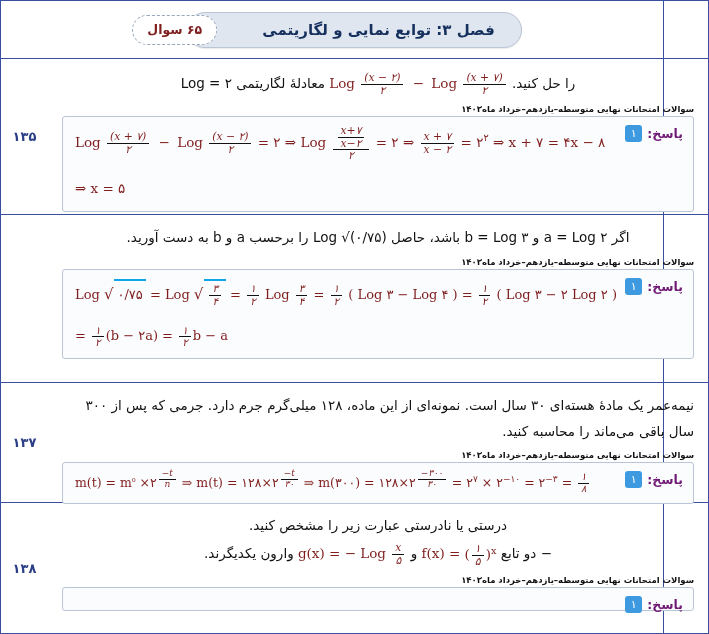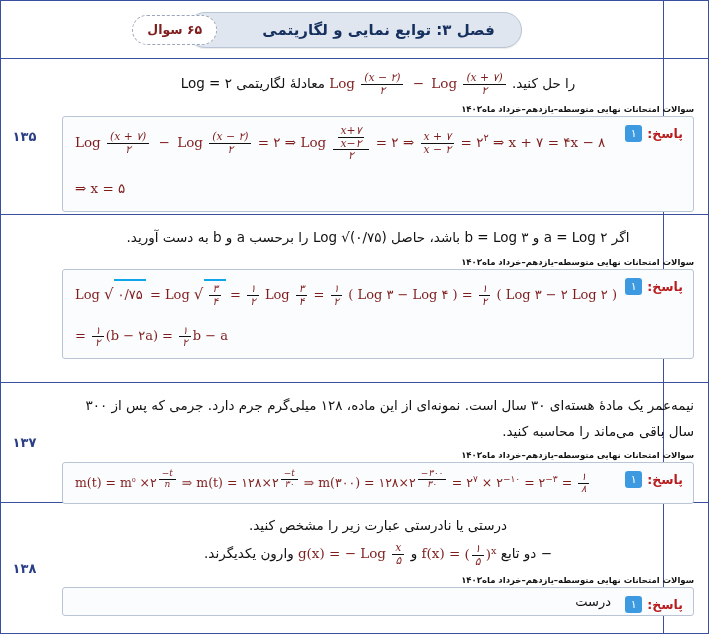--- a/index.html
+++ b/index.html
@@ -97,21 +97,21 @@
     padding:8px 82px 8px 12px;
     min-height:30px;
     box-sizing:border-box;
   }
   .answer-tag{
     position:absolute;
     right:10px;top:8px;
     display:flex;align-items:center;gap:5px;
     direction:rtl;
   }
-  .answer-tag .lbl{font-size:12.5px;font-weight:bold;color:#b91c1c;}
+  .answer-tag .lbl{font-size:12.5px;font-weight:bold;color:#701a75;}
   .answer-tag .badge{
     width:17px;height:17px;border-radius:3px;
     background:#3d9ae0;color:#fff;
     font-size:11px;
     display:flex;align-items:center;justify-content:center;
   }
   .math{
     direction:ltr;
     text-align:left;
     font-family:"DejaVu Serif","Liberation Serif",serif;
@@ -282,18 +282,17 @@
         <span>وارون یکدیگرند.</span>
       </div>
 
       <div class="source">سوالات امتحانات نهایی متوسطه–یازدهم–خرداد ماه۱۴۰۳</div>
 
       <div class="answer-block" style="padding-top:6px;padding-bottom:6px;min-height:24px;">
         <div class="answer-tag">
           <span class="lbl">پاسخ:</span>
           <span class="badge">۱</span>
         </div>
-        <div class="ans-text">درست</div>
       </div>
     </div>
   </div>
 
 </div>
 
 </body></html>

